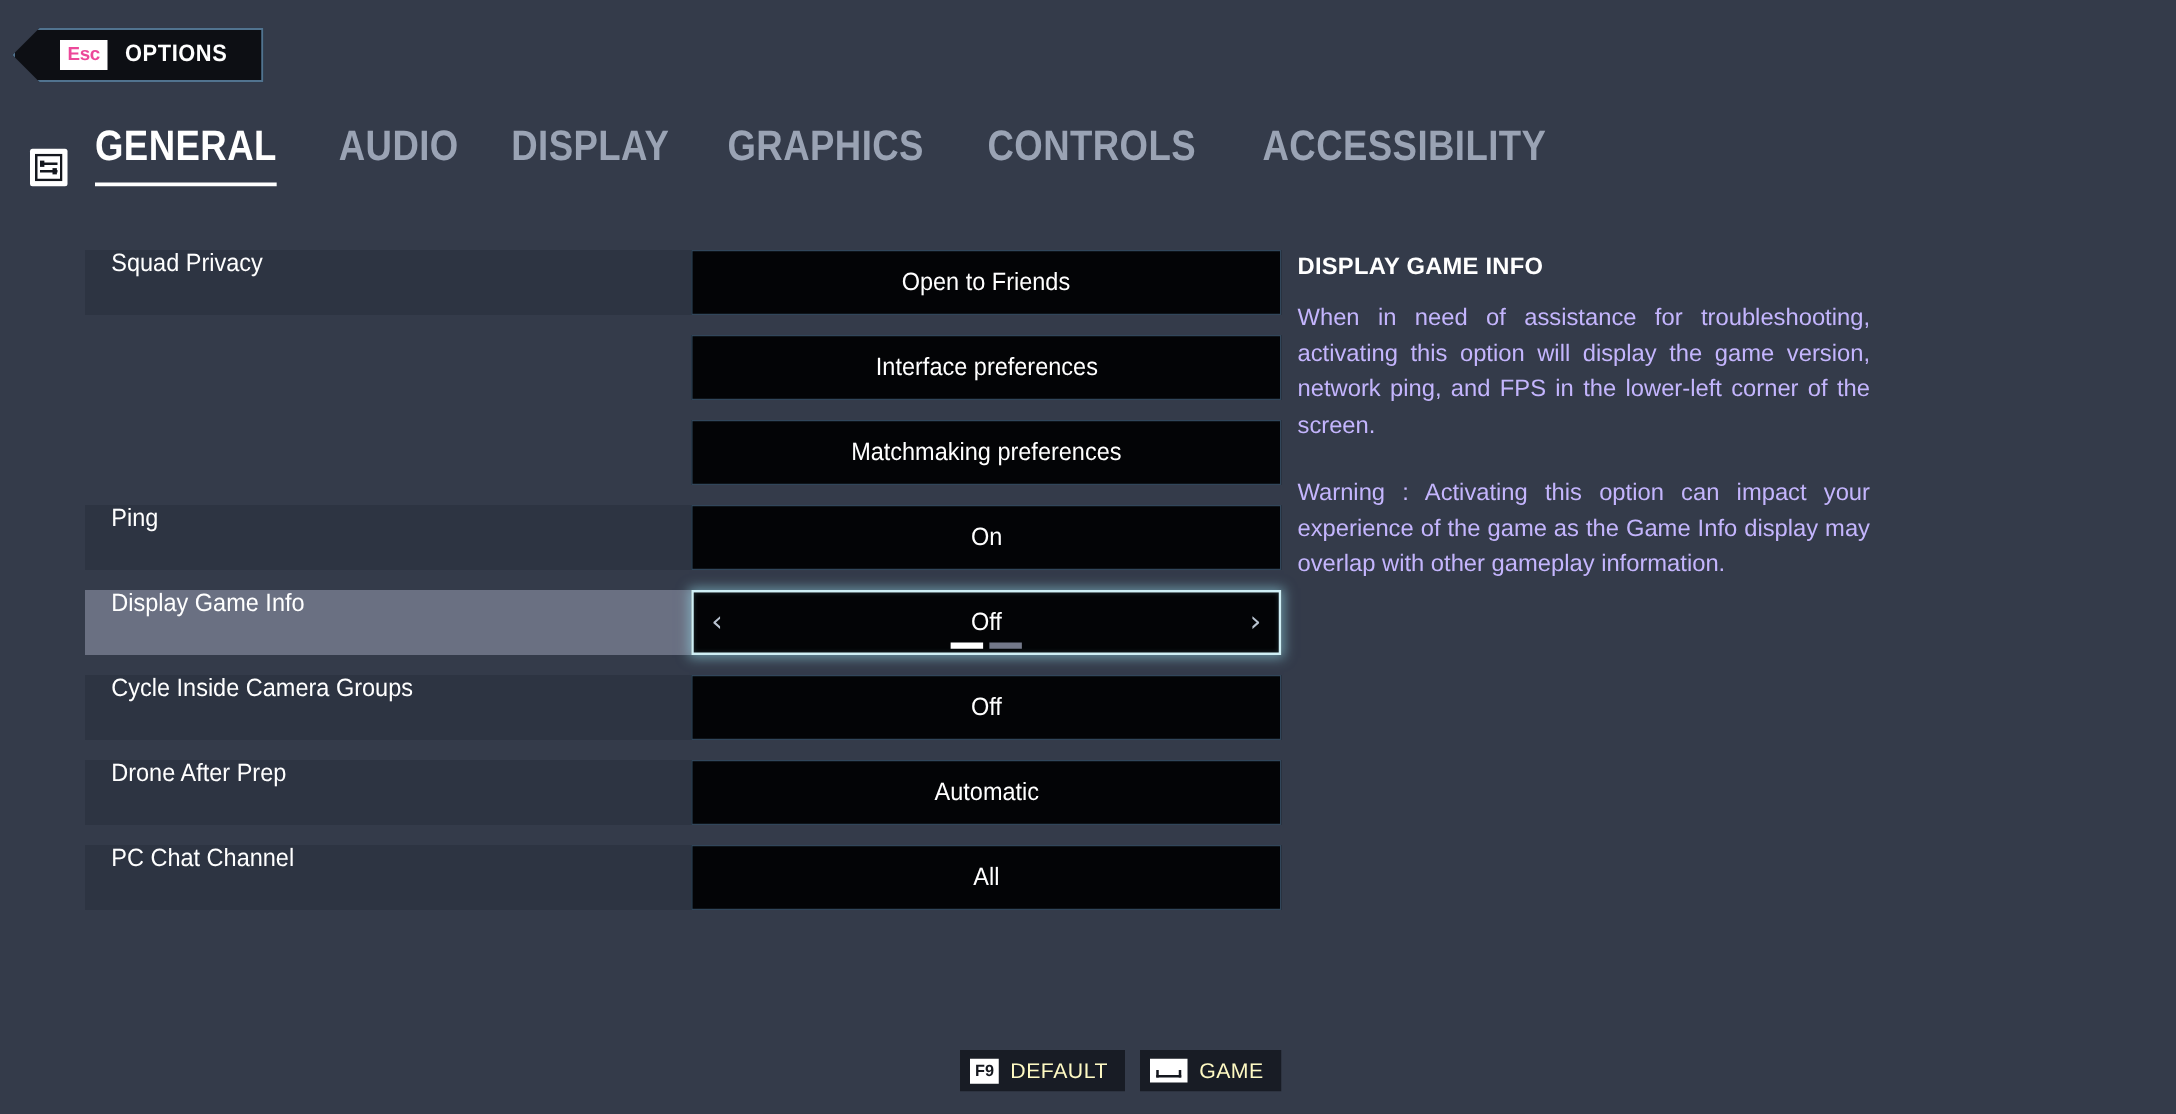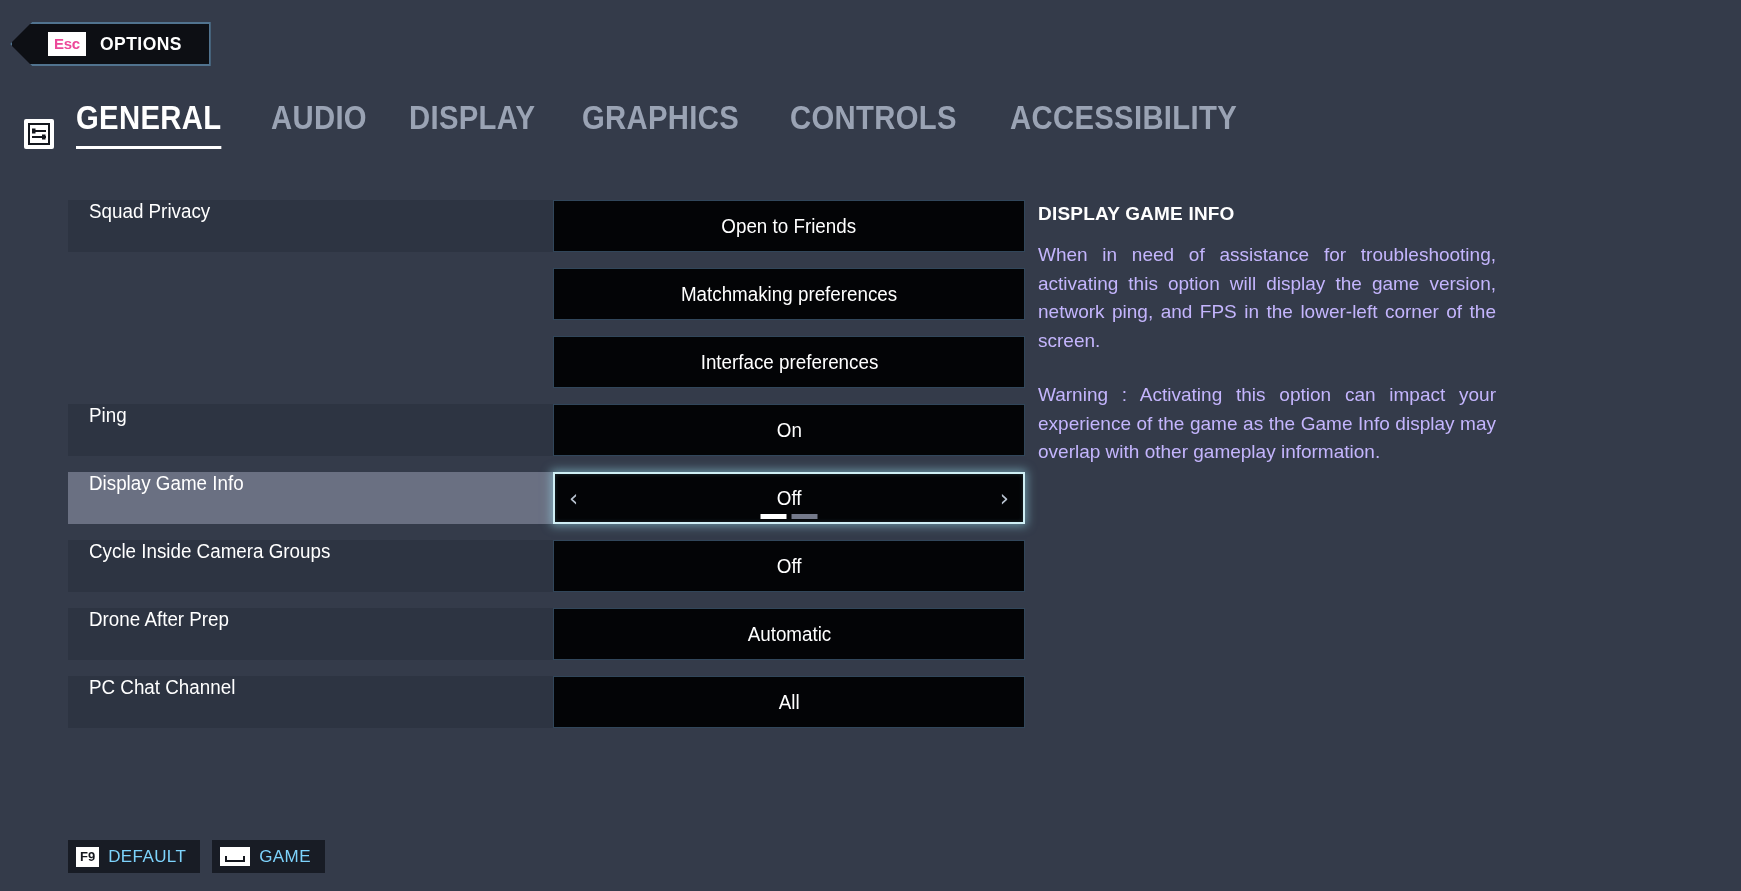--- a/index.html
+++ b/index.html
@@ -210,20 +210,21 @@
   }
   .desc-body + .desc-body { margin-top: 26px; }
 
   
   .footer {
     position: absolute;
     left: 68px;
     top: 840px;
     width: 957px;
     display: flex;
+    justify-content: flex-end;
     gap: 12px;
   }
   .fbtn {
     height: 33px;
     background: #181c25;
     display: flex;
     align-items: center;
     padding: 0 14px 0 8px;
     gap: 9px;
     cursor: pointer;
@@ -249,21 +250,21 @@
     position: absolute;
     left: 5px;
     right: 5px;
     bottom: 4px;
     height: 4px;
     border-left: 2px solid #14171e;
     border-right: 2px solid #14171e;
     border-bottom: 2px solid #14171e;
   }
   .fbtn-label {
-    color: #7dd3fc;
+    color: #fef9c3;
     font-size: 17px;
     letter-spacing: 0.4px;
   }
 </style>
 </head>
 <body>
 
 <div id="root">
 
   <div class="esc-banner">
@@ -296,27 +297,27 @@
       <div class="row">
         <div class="row-label-bg"></div>
         <div class="row-label">Squad Privacy</div>
         <div class="value-btn">
           <span class="val-text">Open to Friends</span>
         </div>
       </div>
       <div class="row blank">
         <div class="row-label-bg"></div>
         <div class="value-btn">
+          <span class="val-text">Interface preferences</span>
+        </div>
+      </div>
+      <div class="row blank">
+        <div class="row-label-bg"></div>
+        <div class="value-btn">
           <span class="val-text">Matchmaking preferences</span>
-        </div>
-      </div>
-      <div class="row blank">
-        <div class="row-label-bg"></div>
-        <div class="value-btn">
-          <span class="val-text">Interface preferences</span>
         </div>
       </div>
       <div class="row">
         <div class="row-label-bg"></div>
         <div class="row-label">Ping</div>
         <div class="value-btn">
           <span class="val-text">On</span>
         </div>
       </div>
       <div class="row selected">

